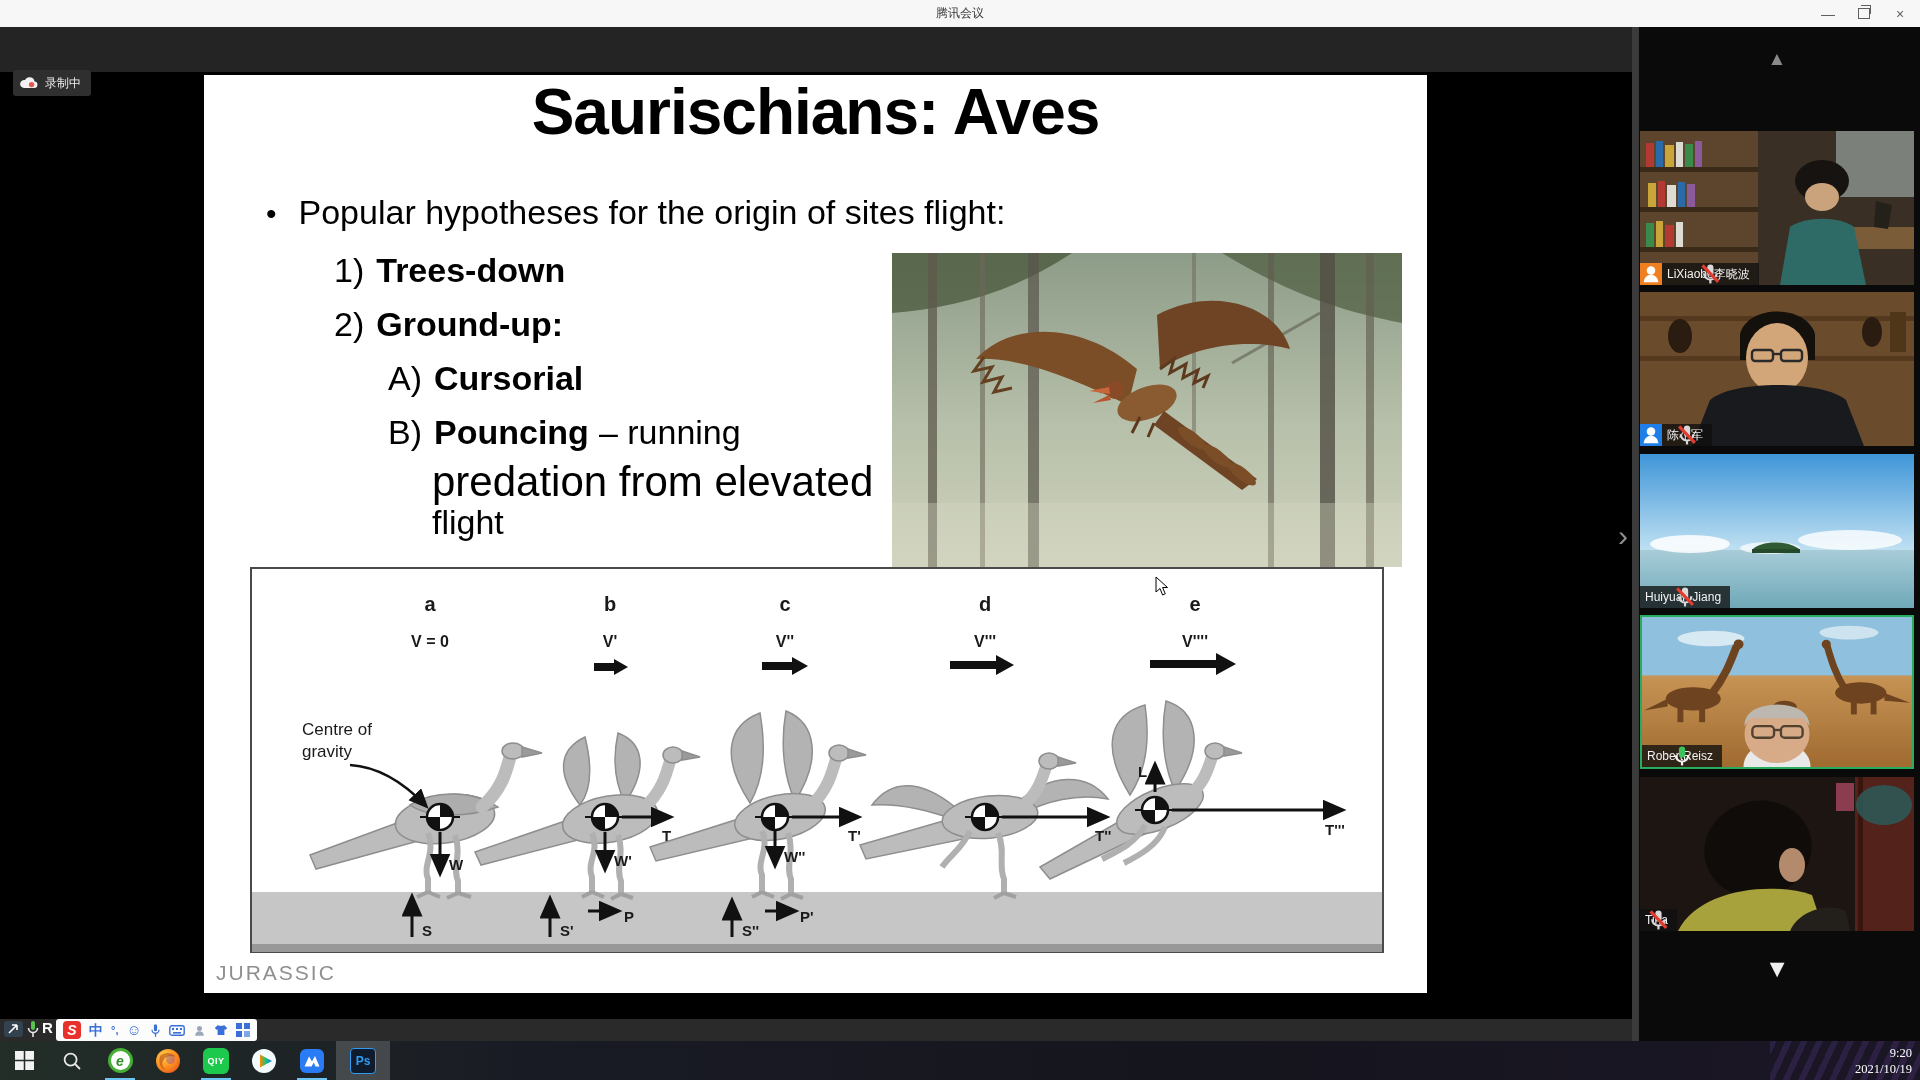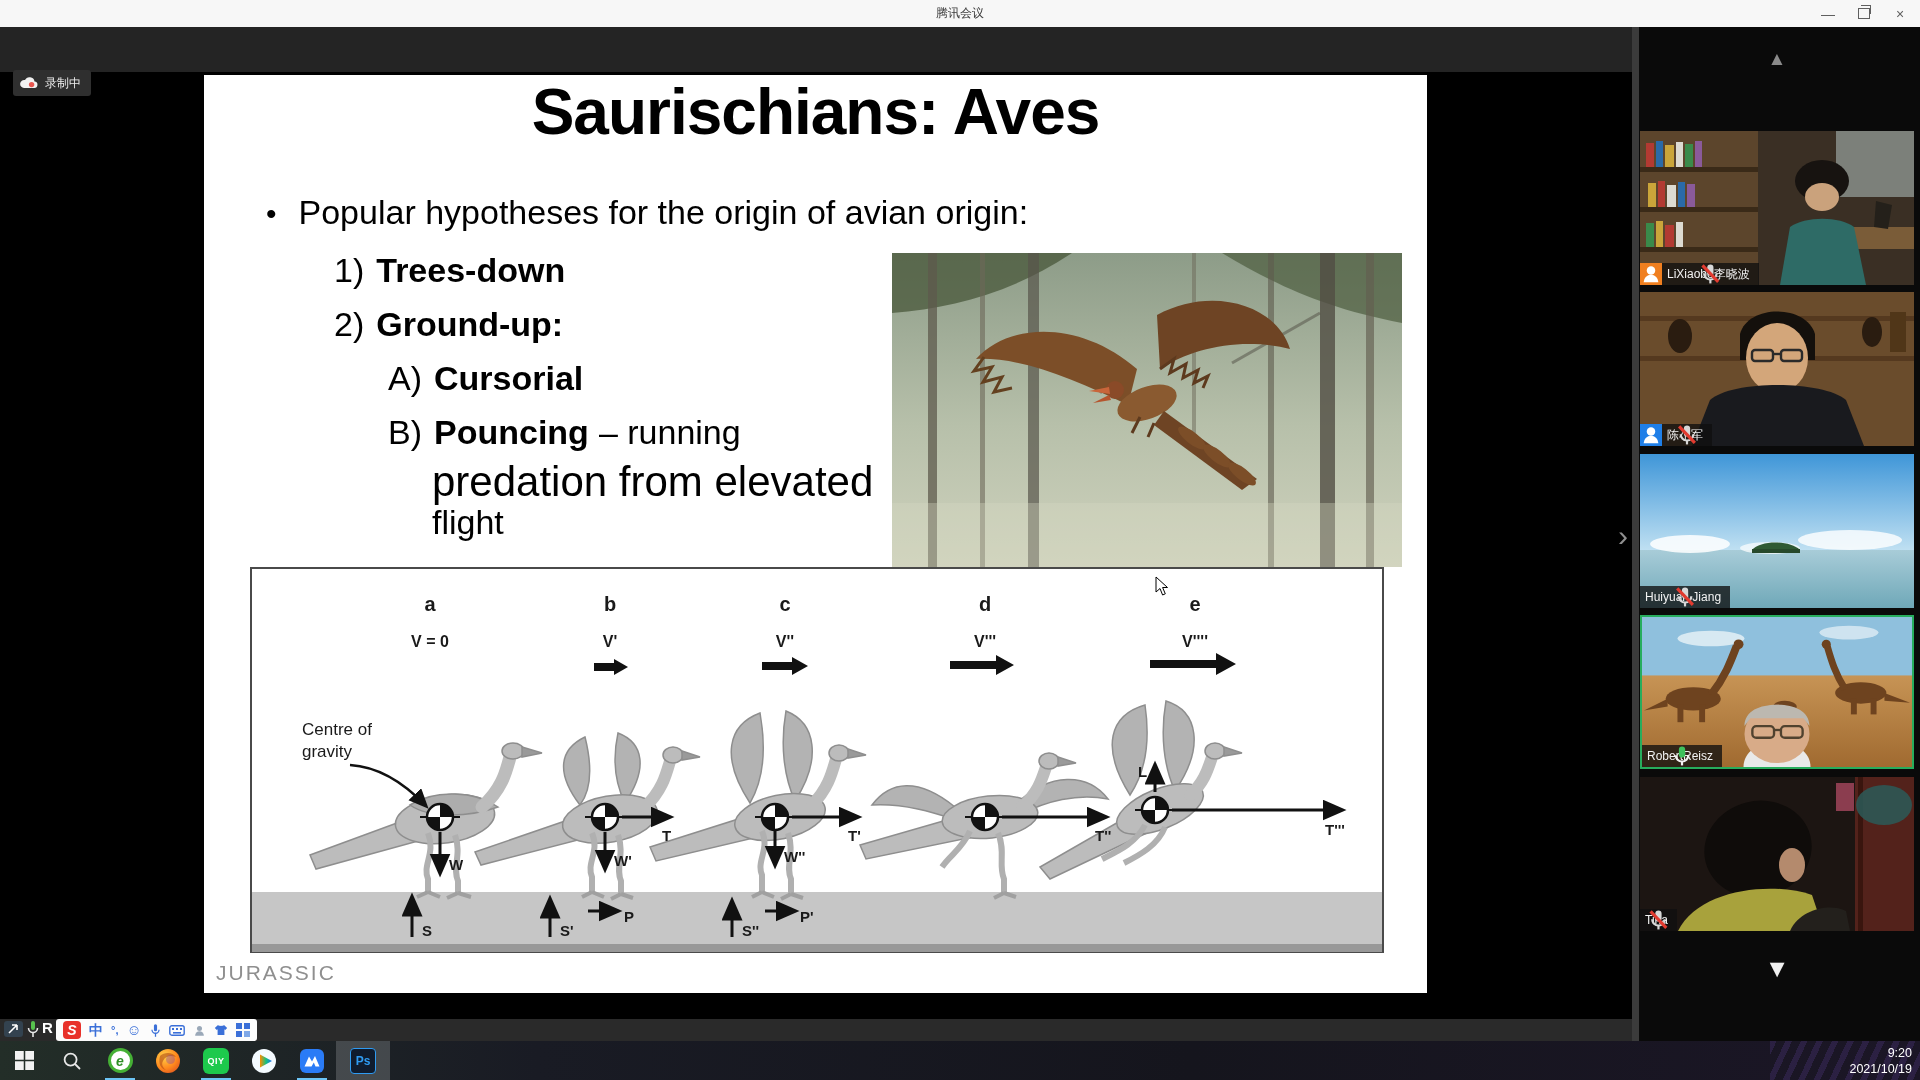--- a/index.html
+++ b/index.html
@@ -75,21 +75,21 @@
   .sg-grid i{width:6px;height:6px;background:#3a6fd8;}
   .sg-grid i:last-child{background:#7fa8e8;}
 
   
   .taskbar{left:0;top:1041px;width:1920px;height:39px;
            background:linear-gradient(90deg,#232e28,#191b24 28%,#15151d 62%,#1b1626);}
   .tb{position:absolute;top:1041px;width:48px;height:39px;display:flex;align-items:center;
       justify-content:center;}
   .tb.run::after{content:'';position:absolute;left:9px;right:9px;bottom:0;height:2px;background:#6cc4f5;}
   .tb.active{background:rgba(255,255,255,.18);}
-  .clock{right:8px;top:1045px;text-align:right;color:#fff;font-size:12.5px;line-height:16px;}
+  .clock{right:8px;top:1045px;text-align:right;color:#fff;font-size:12.5px;line-height:16px;font-family:Liberation Serif, serif;}
   .tb-streaks{left:1770px;top:1041px;width:150px;height:39px;
      background:repeating-linear-gradient(115deg,rgba(120,80,200,.18) 0 6px,transparent 6px 14px);}
 
   .cursor{left:1155px;top:576px;}
 </style>
 </head>
 <body>
 
 <div id="screen">
 
@@ -117,21 +117,21 @@
       <circle cx="12.6" cy="8.6" r="2.7" fill="#e8564f"></circle>
     </svg>
     <span>录制中</span>
   </div>
 
   <div class="abs slide">
     <div class="abs s-title">Saurischians: Aves</div>
 
     <div class="abs s-row s-bullet">
       <span class="dot">•</span>
-      <span>Popular hypotheses for the origin of avian origin:</span>
+      <span>Popular hypotheses for the origin of sites flight:</span>
     </div>
     <div class="abs s-row s-i1">
       <span class="s-num">1)</span>
       <span class="s-bold">Trees-down</span>
     </div>
     <div class="abs s-row s-i2">
       <span class="s-num">2)</span>
       <span class="s-bold">Ground-up:</span>
     </div>
     <div class="abs s-row s-iA">

